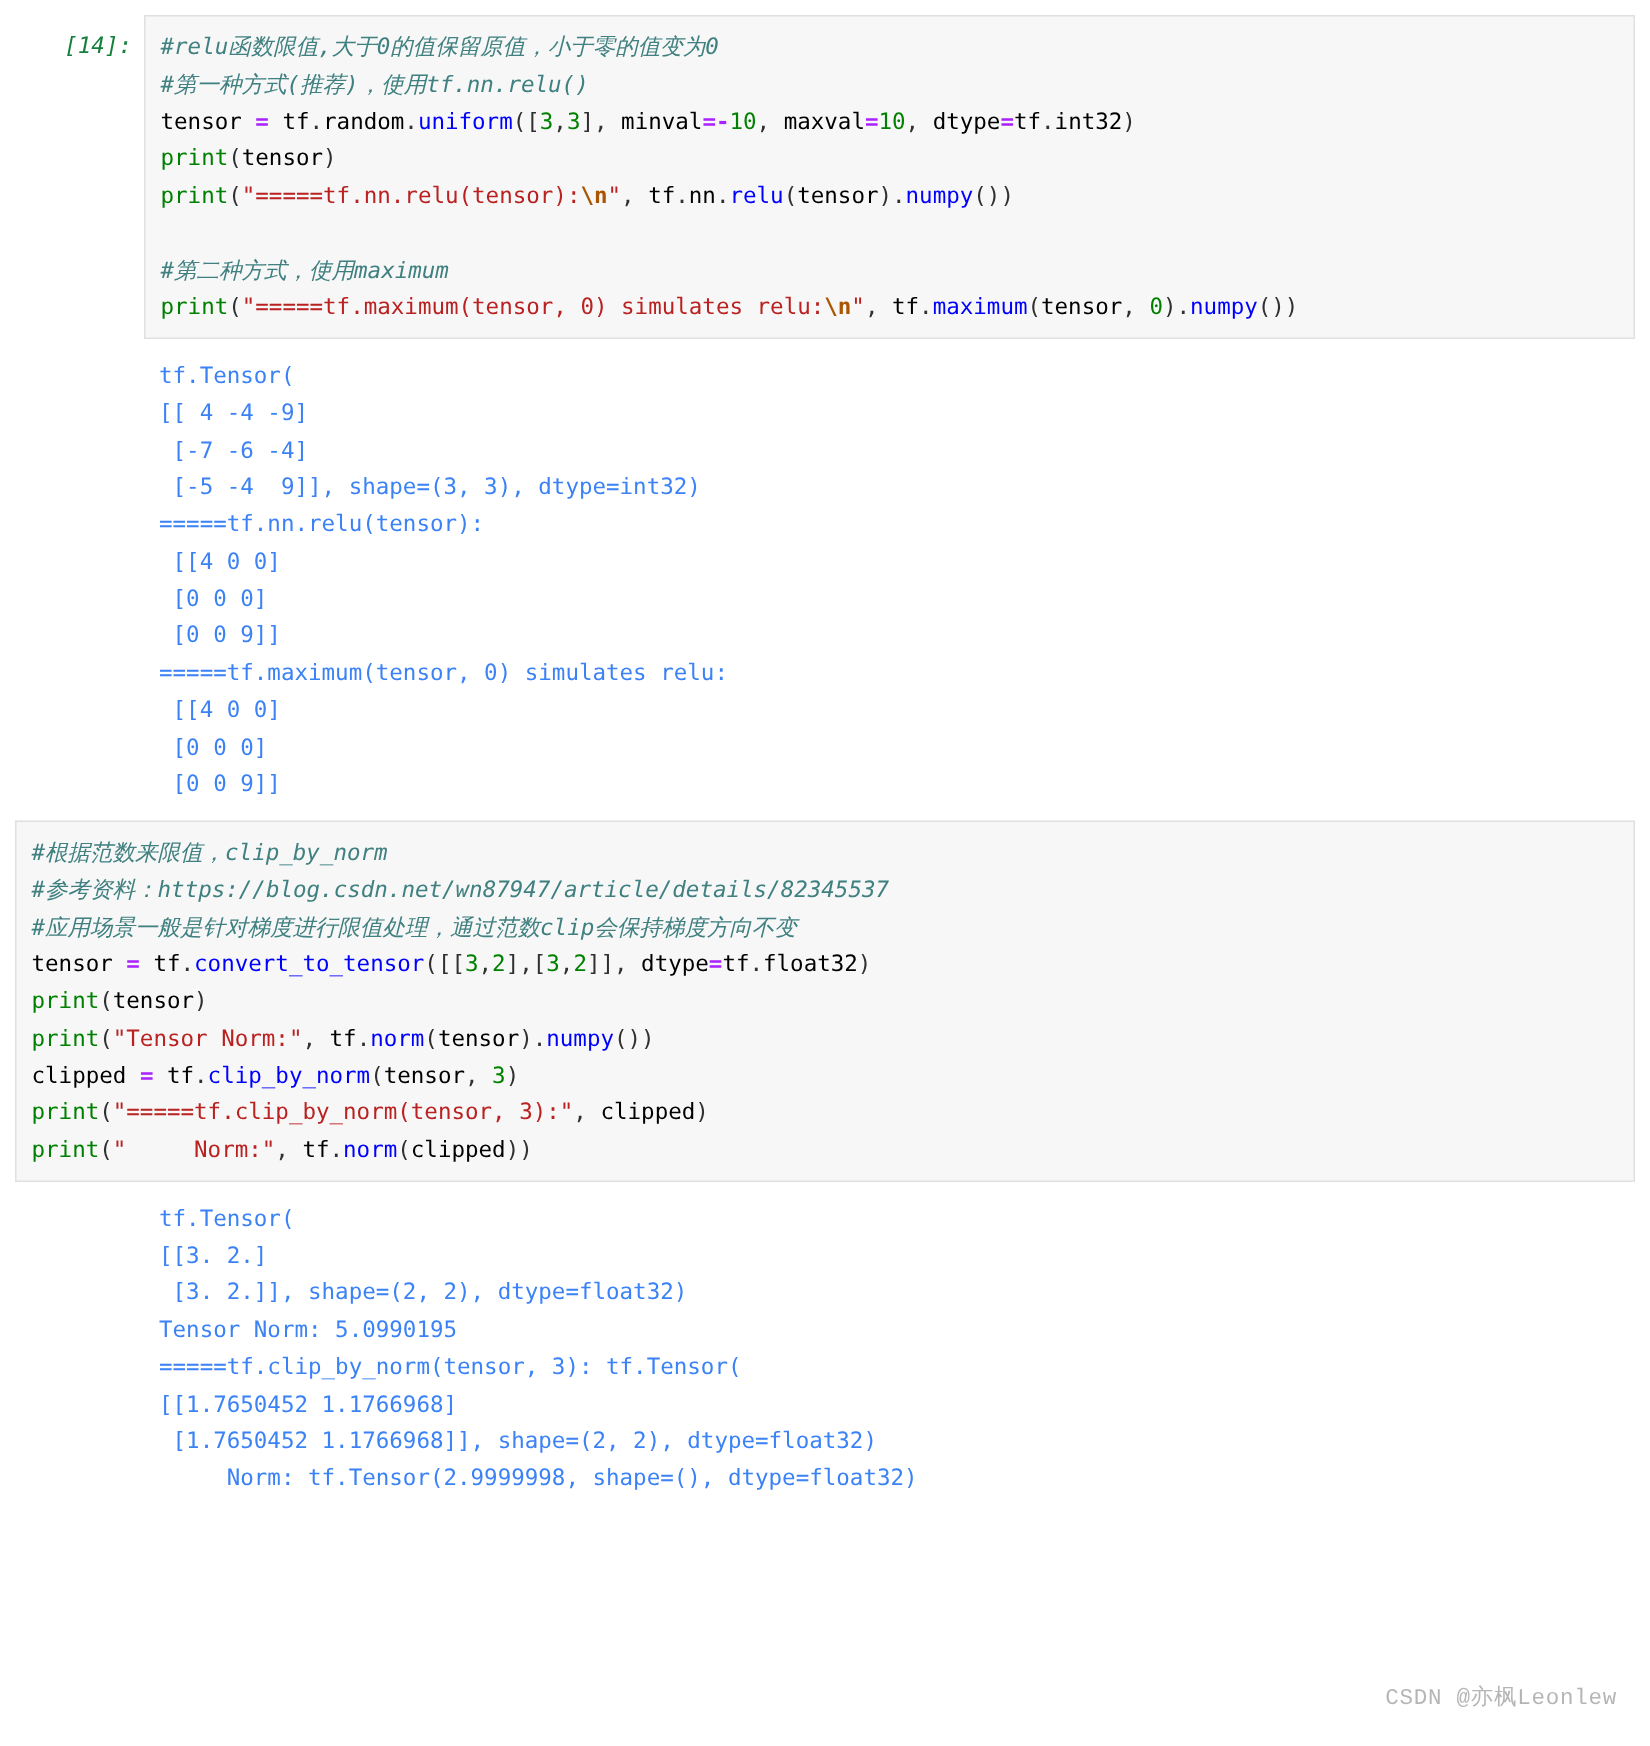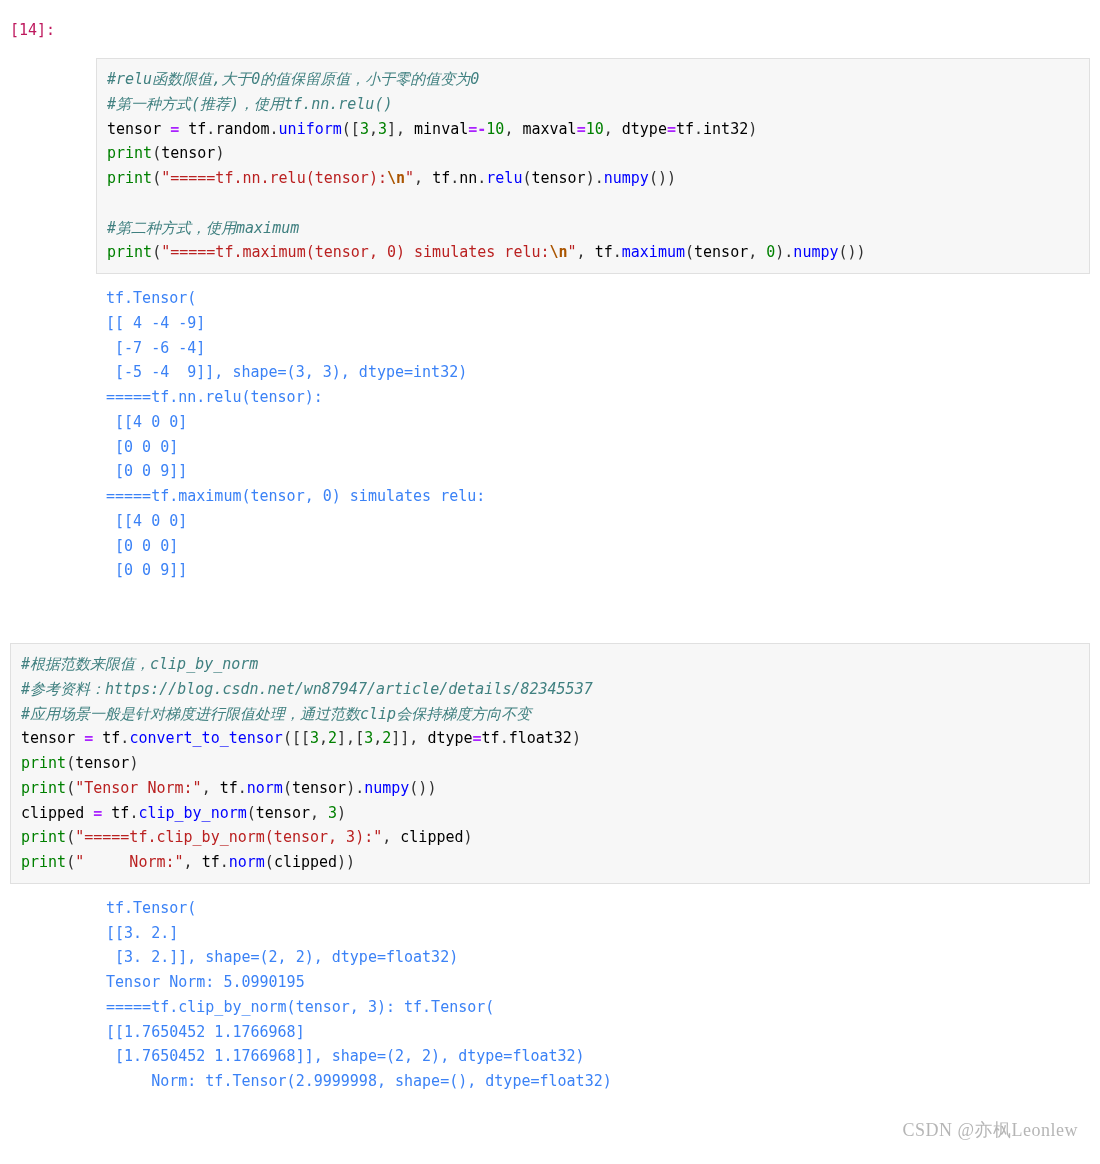--- a/index.html
+++ b/index.html
@@ -12,49 +12,50 @@
     width: 1100px;
     box-sizing: border-box;
     color: #303030;
   }
   .cell {
     display: flex;
     margin-bottom: 4px;
   }
   .prompt {
     width: 78px;
+    text-align: right;
     padding: 8px 8px 0 0;
-    color: #be185d;
+    color: #15803d;
     font-family: Menlo, Consolas, "DejaVu Sans Mono", monospace;
     font-size: 15px;
     flex-shrink: 0;
+    font-style: italic;
   }
   .input-area {
     flex: 1;
     background: #f7f7f7;
     border: 1px solid #e0e0e0;
     padding: 8px 10px;
     white-space: pre;
     overflow-x: auto;
-    margin-top: 48px;
   }
   .output-area {
     flex: 1;
     background: #ffffff;
     padding: 8px 10px;
     white-space: pre;
     color: #3b82f6;
   }
   .watermark {
     position: fixed;
     bottom: 18px;
     right: 22px;
     color: rgba(120,120,120,0.55);
-    font-family: Liberation Serif, serif;
-    font-size: 18px;
+    font-family: Liberation Mono, monospace;
+    font-size: 15px;
     letter-spacing: 0.5px;
   }
   .cm  { color: #408080; font-style: italic; }
   .nm  { color: #000000; }
   .op  { color: #AA22FF; font-weight: 600; }
   .pn  { color: #303030;}
   .bn  { color: #008000; }
   .str { color: #BA2121; }
   .num { color: #008000; }
   .fn  { color: #0000FF; }

